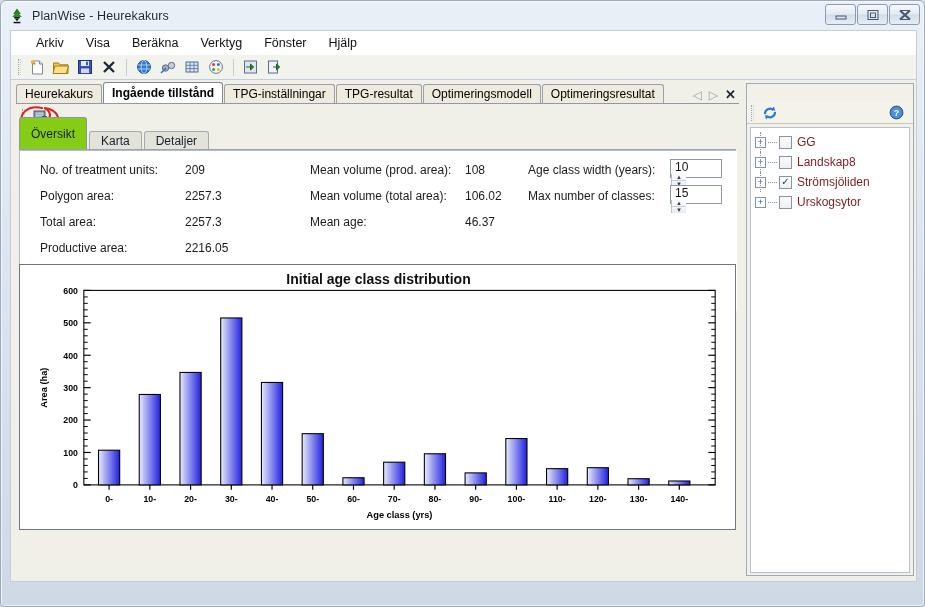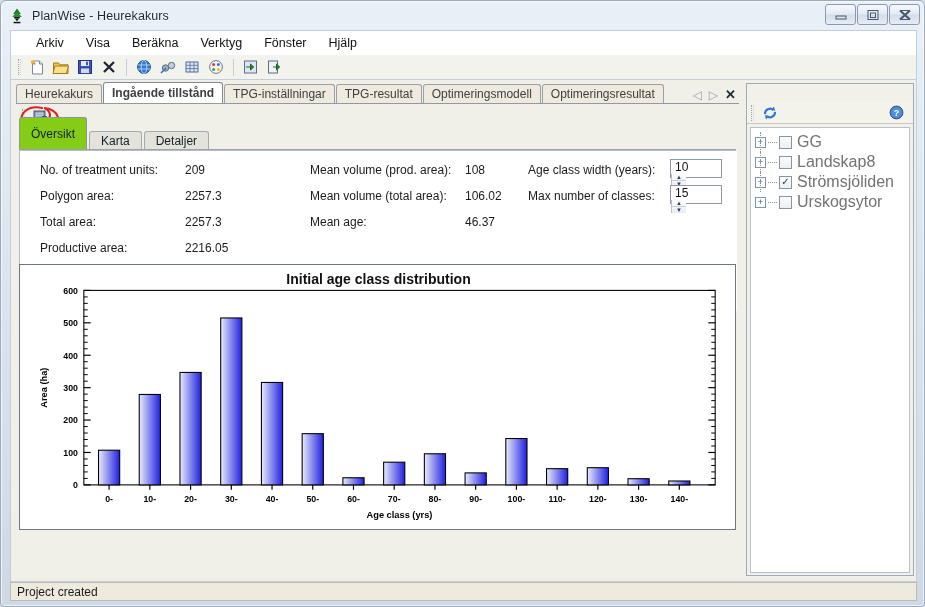--- a/index.html
+++ b/index.html
@@ -97,21 +97,21 @@
 
   
   #doc-tabstrip {
     position: absolute; left: 5px; top: 3px; width: 723px; height: 21px;
     display: flex; align-items: flex-end;
     border-bottom: 1px solid #8f9aa6;
   }
   .doc-tab {
     height: 19px;
     padding: 0 8px;
-    font-size: 12px; color: #404040;
+    font-size: 12px; color: #000000;
     display: flex; align-items: center;
     background: #eeeadd;
     border: 1px solid #9aa0a8;
     border-bottom: none;
     border-radius: 3px 3px 0 0;
     margin-right: 1px;
     white-space: nowrap;
   }
   .doc-tab.active {
     background: #ffffff;
@@ -236,21 +236,21 @@
     flex: 0 0 auto;
   }
   .tree-dots { width:9px; border-top:1px dotted #8b949e; height:1px; margin-right:2px; }
   .tree-chk {
     width:13px; height:13px; border:1px solid #8a949f;
     background: linear-gradient(180deg,#fcfcfc,#eceff2);
     display:flex; align-items:center; justify-content:center;
     margin-right:5px; flex: 0 0 auto;
   }
   .tree-chk .tick { font-size:10px; line-height:10px; color:#16406e; }
-  .tree-label { font-size:16px; color:#737373; white-space:nowrap; }
+  .tree-label { font-size:12px; color:#7f1d1d; white-space:nowrap; }
   .tree-vline {
     position:absolute; left:9px; top:0; width:1px; height:20px;
     border-left:1px dotted #8b949e;
   }
 
   
   #statusbar {
     position: absolute; left: 9px; top: 581px; width: 907px; height: 19px;
     background:#eeeade;
     border:1px solid #b9bcb0;
@@ -689,22 +689,19 @@
           <div class="tree-chk">
               <span class="tick" style="visibility:hidden;">✓</span>
             </div>
           <div class="tree-label">Urskogsytor</div>
         </div>
       </div>
     </div>
 
   </div>
 
-  <div id="statusbar">
-    <div id="status-text">Project created</div>
-  </div>
 
   <svg id="annotation-circle" viewBox="0 0 46 32">
     <path d="M24 3 C10 0 2 8 3.5 17 C5 26 16 30 26 28 C36 26 42 19 40 12 C38.6 6.8 33 3.6 27 3.2" fill="none" stroke="#e02020" stroke-width="2.1" stroke-linecap="round"></path>
     <path d="M27 3.2 C31 5 33 9 31.5 13" fill="none" stroke="#e02020" stroke-width="2.1" stroke-linecap="round"></path>
   </svg>
 
 </div>
 
 </body></html>

